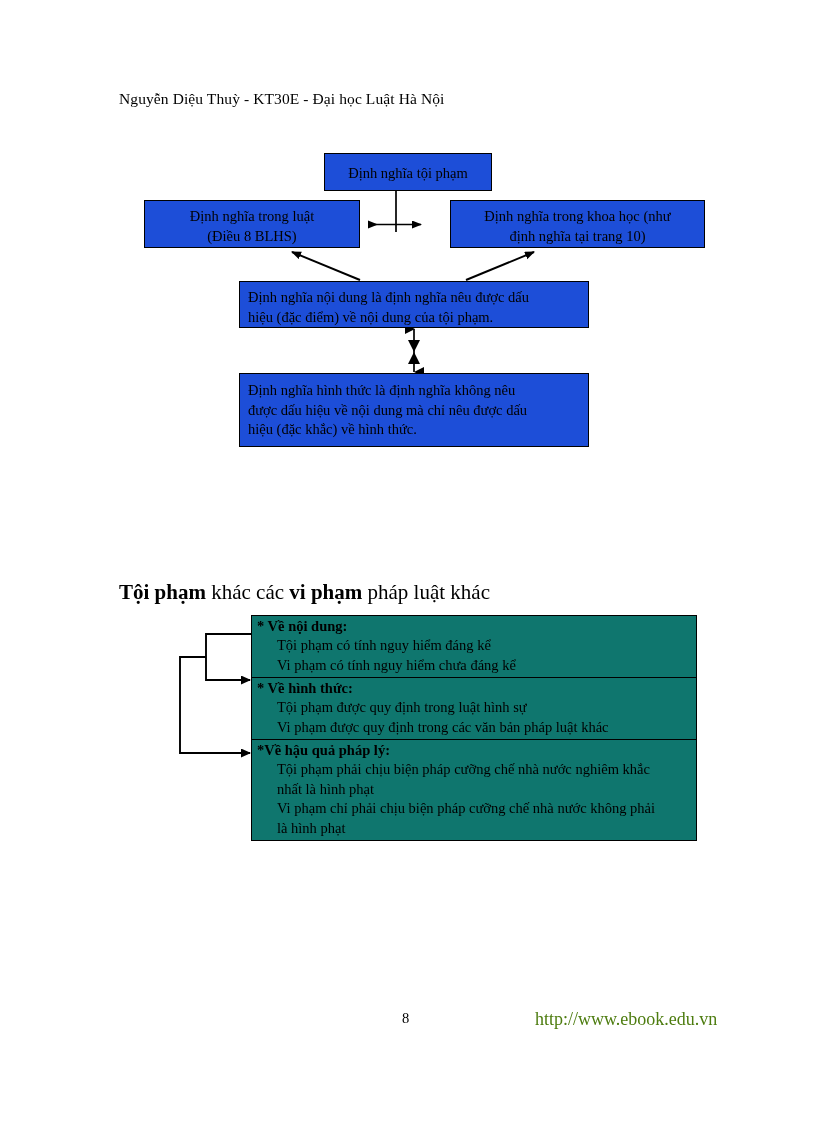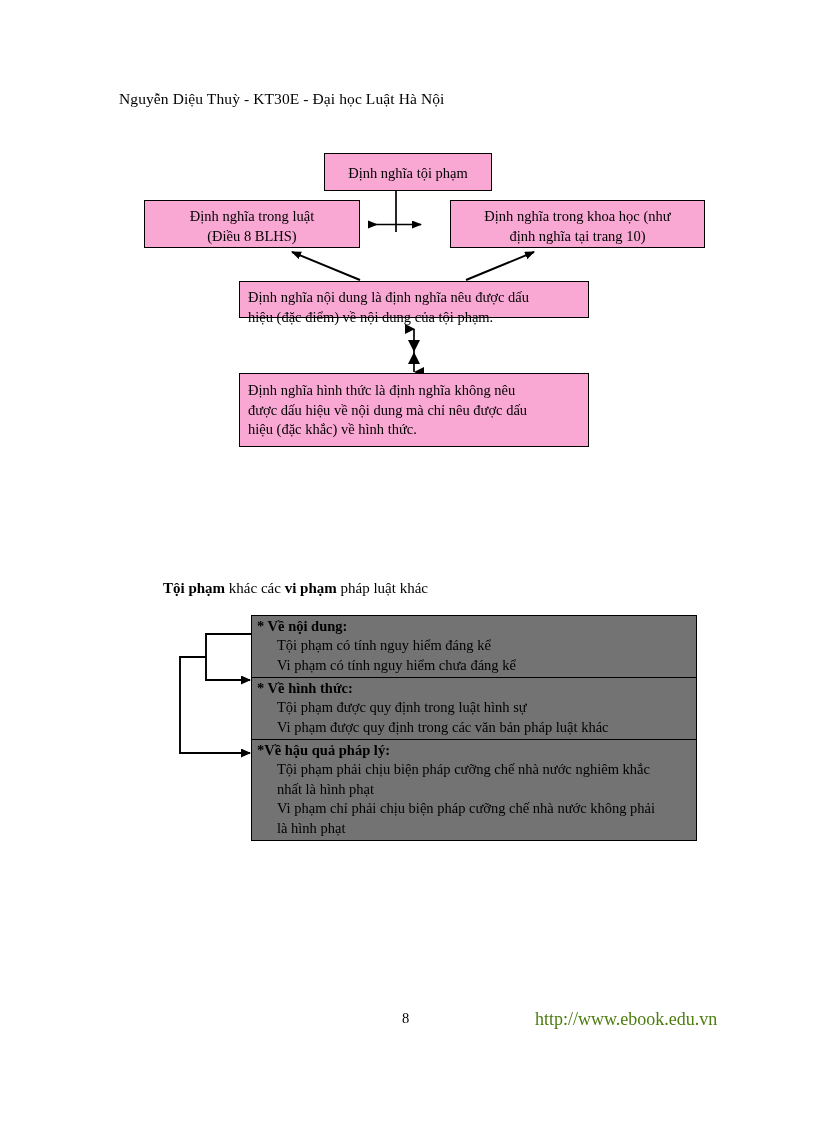--- a/index.html
+++ b/index.html
@@ -34,64 +34,63 @@
     position: absolute;
     left: 0;
     top: 0;
     width: 816px;
     height: 470px;
   }
   .fbox {
     position: absolute;
     border: 1.6px solid #000;
     box-sizing: border-box;
-    background: #f9a8d4;
+    background: #1d4ed8;
     font-size: 14.5px;
     line-height: 19.5px;
     padding: 4px 8px;
   }
   .fbox .ln { display: block; white-space: nowrap; }
   .ctr { text-align: center; }
   .lft { text-align: left; }
 
   #box-dinh-nghia-toi-pham { left: 324px; top: 153px; width: 168px; height: 38px; }
   #box-dinh-nghia-toi-pham .ln { line-height: 30px; }
 
   #box-trong-luat { left: 144px; top: 200px; width: 216px; height: 48px; }
   #box-trong-luat .inner { padding-top: 2px; }
 
   #box-khoa-hoc { left: 430px; top: 200px; width: 255px; height: 48px; margin-left: 20px; }
   #box-khoa-hoc .inner { padding-top: 2px; }
 
-  #box-noi-dung { left: 239px; top: 281px; width: 350px; height: 37px; }
+  #box-noi-dung { left: 239px; top: 281px; width: 350px; height: 47px; }
   #box-noi-dung .inner { padding-top: 2px; }
 
   #box-hinh-thuc { left: 239px; top: 373px; width: 350px; height: 74px; }
   #box-hinh-thuc .inner { padding-top: 3px; }
 
   
   #compare-heading {
     position: absolute;
     left: 119px;
     top: 580px;
-    font-size: 15px;
-    white-space: nowrap;
-    margin-left: 44px;
+    font-size: 21px;
+    white-space: nowrap;
   }
   #compare-heading b { font-weight: bold; }
 
   
   #compare-table {
     position: absolute;
     left: 251px;
     top: 615px;
     width: 446px;
     border: 1.6px solid #000;
     box-sizing: border-box;
-    background: #737373;
+    background: #0f766e;
   }
   .crow {
     border-bottom: 1.6px solid #000;
     padding: 1px 5px 2px 5px;
   }
   .crow:last-child { border-bottom: none; }
   .crow .chead {
     font-weight: bold;
     font-size: 14.5px;
     line-height: 19px;

